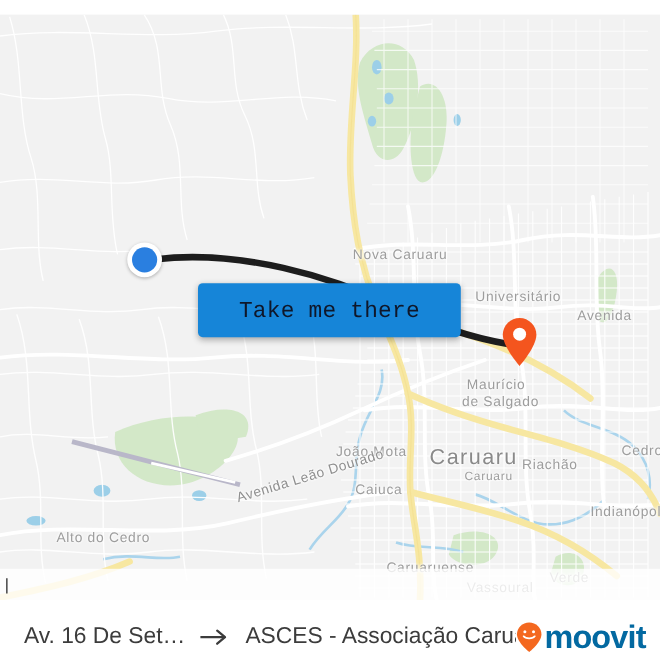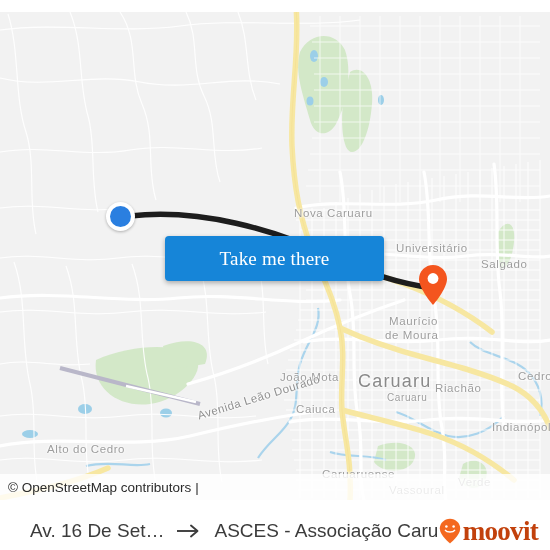--- a/index.html
+++ b/index.html
@@ -48,21 +48,21 @@
 
   
   .cta{
     position:absolute;left:165px;top:224px;width:219px;height:45px;
     background:#1685d8;border-radius:4px;
     box-shadow:0 2px 5px rgba(0,0,0,.30);
     display:flex;align-items:center;justify-content:center;
     cursor:pointer;
   }
   .cta span{
-    color:#ffffff;font-size:19px;font-family:Liberation Serif, serif;
+    color:#0f172a;font-size:19px;font-family:Liberation Mono, monospace;
     letter-spacing:.2px;
   }
 
   
   .attrib{
     position:absolute;left:0;top:462px;height:26px;width:550px;
     display:flex;align-items:center;
     background:rgba(255,255,255,.80);
   }
   .attrib .txt{
@@ -70,37 +70,37 @@
     font-family:"Liberation Sans", sans-serif;white-space:nowrap;
   }
   .attrib .sep{padding:0 4px;color:#2b2b2b;font-size:13.5px;}
 
   
   .footer{
     position:absolute;left:0;top:488px;width:550px;height:62px;
     background:#ffffff;display:flex;align-items:center;
   }
   .f-origin{
-    font-size:19px;color:#3c3c3c;padding-left:30px;white-space:nowrap;
+    font-size:19px;color:#3c3c3c;padding-left:20px;white-space:nowrap;
     font-family:"Liberation Sans", sans-serif;
   }
   .f-arrow{
     font-size:21px;color:#3c3c3c;padding:0 12px;line-height:1;
     display:flex;align-items:center;
   }
   .f-dest{
     font-size:19px;color:#3c3c3c;white-space:nowrap;overflow:hidden;
     font-family:"Liberation Sans", sans-serif;flex:1;
   }
   .brand{
     display:flex;align-items:center;padding-right:12px;gap:2px;
   }
   .brand .word{
-    font-size:27px;font-weight:bold;color:#c2410c;letter-spacing:-.7px;
-    font-family:Liberation Serif, serif;line-height:1;
+    font-size:27px;font-weight:bold;color:#0369a1;letter-spacing:-.7px;
+    font-family:Liberation Sans, sans-serif;line-height:1;
   }
 </style>
 </head>
 <body>
 
 <div id="app">
 
   <div class="map">
 
     <svg width="550" height="488" viewBox="0 0 550 488">
@@ -272,23 +272,23 @@
           <path d="M126,374 L196,390"></path>
         </g>
 
         <path d="M130,204 C200,196 276,218 330,244 C372,264 404,272 432,276" fill="none" stroke="#1d1d1d" stroke-width="5.5" stroke-linecap="round"></path>
       </g>
     </svg>
 
     <div id="label-layer">
         <div class="maplabel lb-suburb" style="left: 294px; top: 195px;">Nova Caruaru</div>
         <div class="maplabel lb-suburb" style="left: 396px; top: 230px;">Universitário</div>
-        <div class="maplabel lb-suburb" style="left: 481px; top: 246px;">Salgado</div>
+        <div class="maplabel lb-suburb" style="left: 481px; top: 246px;">Avenida</div>
         <div class="maplabel lb-suburb" style="left: 389px; top: 303px;">Maurício</div>
-        <div class="maplabel lb-suburb" style="left: 385px; top: 317px;">de Moura</div>
+        <div class="maplabel lb-suburb" style="left: 385px; top: 317px;">de Salgado</div>
         <div class="maplabel lb-suburb" style="left: 280px; top: 359px;">João Mota</div>
         <div class="maplabel lb-suburb" style="left: 296px; top: 391px;">Caiuca</div>
         <div class="maplabel lb-city" style="left: 358px; top: 359px;">Caruaru</div>
         <div class="maplabel lb-small" style="left: 387px; top: 380px;">Caruaru</div>
         <div class="maplabel lb-suburb" style="left: 435px; top: 370px;">Riachão</div>
         <div class="maplabel lb-suburb" style="left: 518px; top: 358px;">Cedro</div>
         <div class="maplabel lb-suburb" style="left: 492px; top: 409px;">Indianópolis</div>
         <div class="maplabel lb-suburb" style="left: 47px; top: 431px;">Alto do Cedro</div>
         <div class="maplabel lb-suburb" style="left: 322px; top: 456px;">Caruaruense</div>
         <div class="maplabel lb-suburb" style="left: 389px; top: 472px;">Vassoural</div>
@@ -305,21 +305,20 @@
         <path d="M15,1 C7.3,1 1,7.3 1,15 C1,25 15,41 15,41 C15,41 29,25 29,15 C29,7.3 22.7,1 15,1 Z" fill="#f4551e"></path>
         <circle cx="15" cy="14.5" r="5.4" fill="#ffffff"></circle>
       </svg>
     </div>
 
     <div class="cta">
       <span>Take me there</span>
     </div>
 
     <div class="attrib">
-      <span class="txt">© OpenStreetMap contributors</span>
       <span class="sep">|</span>
     </div>
   </div>
 
   <div class="footer">
     <div class="f-origin">Av. 16 De Set…</div>
     <div class="f-arrow">
       <svg width="26" height="14" viewBox="0 0 26 14" aria-hidden="true">
         <line x1="1" y1="7" x2="21" y2="7" stroke="#3c3c3c" stroke-width="1.9"></line>
         <polyline points="15,1.6 21.5,7 15,12.4" fill="none" stroke="#3c3c3c" stroke-width="1.9" stroke-linecap="round" stroke-linejoin="round"></polyline>

